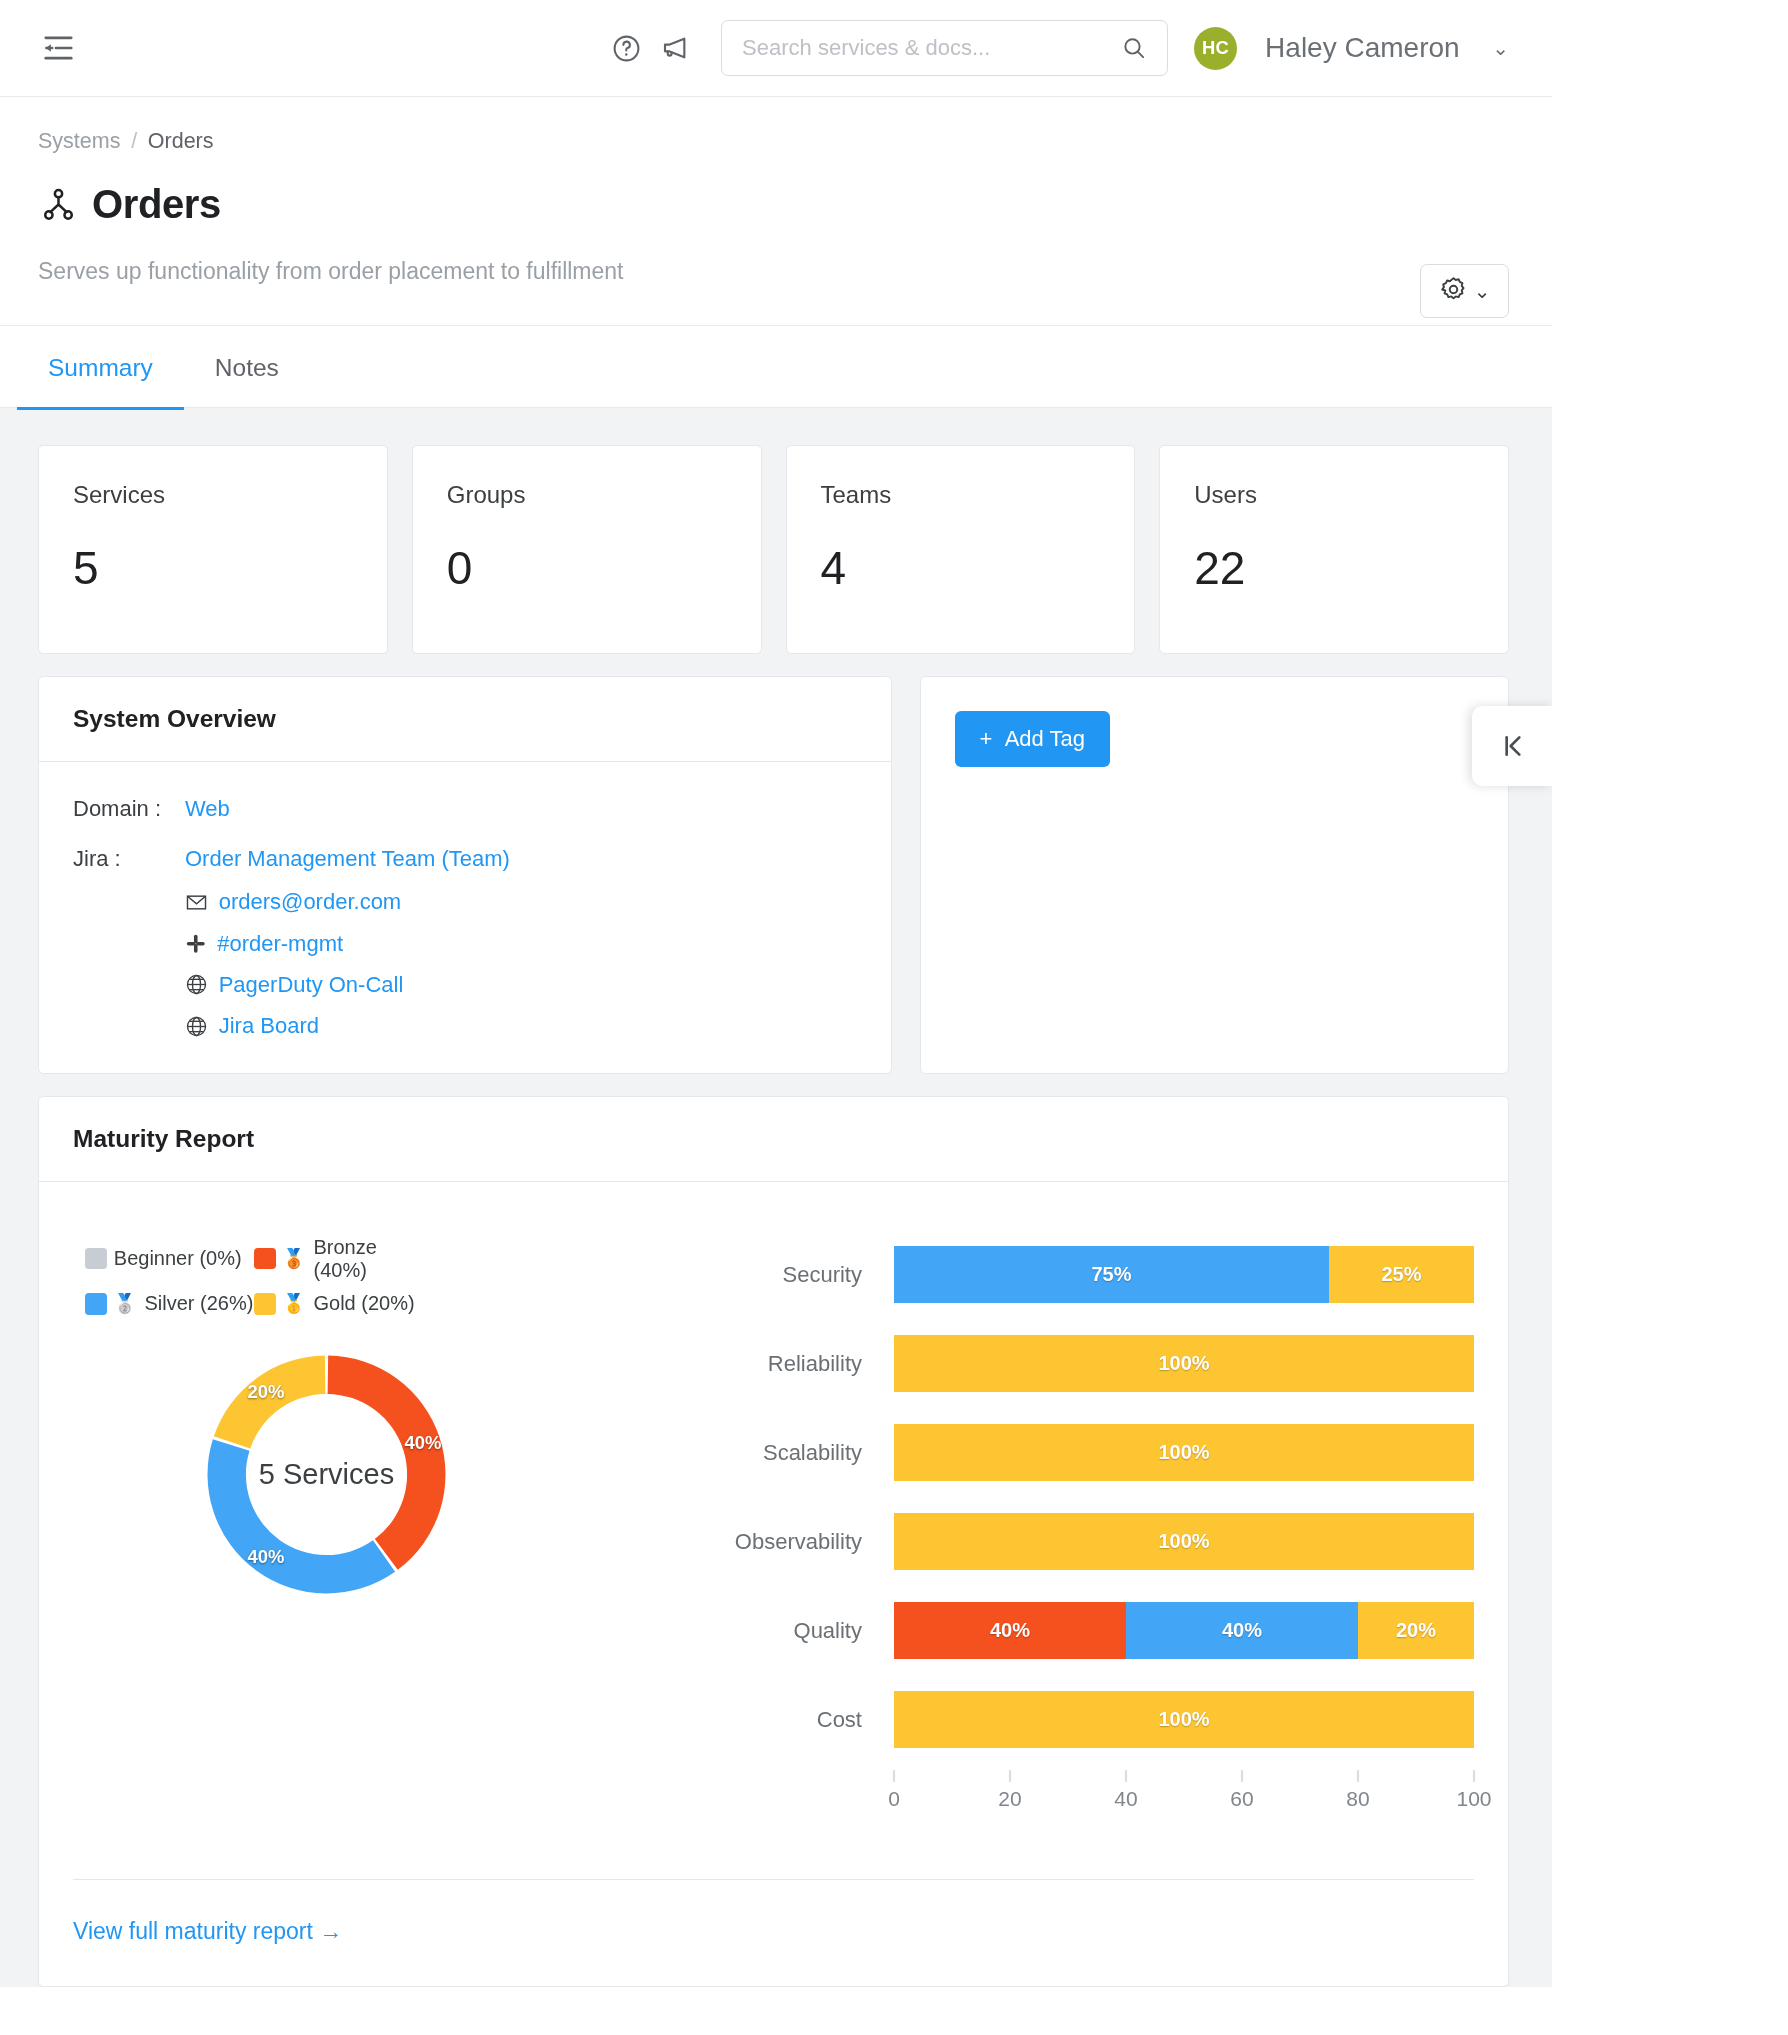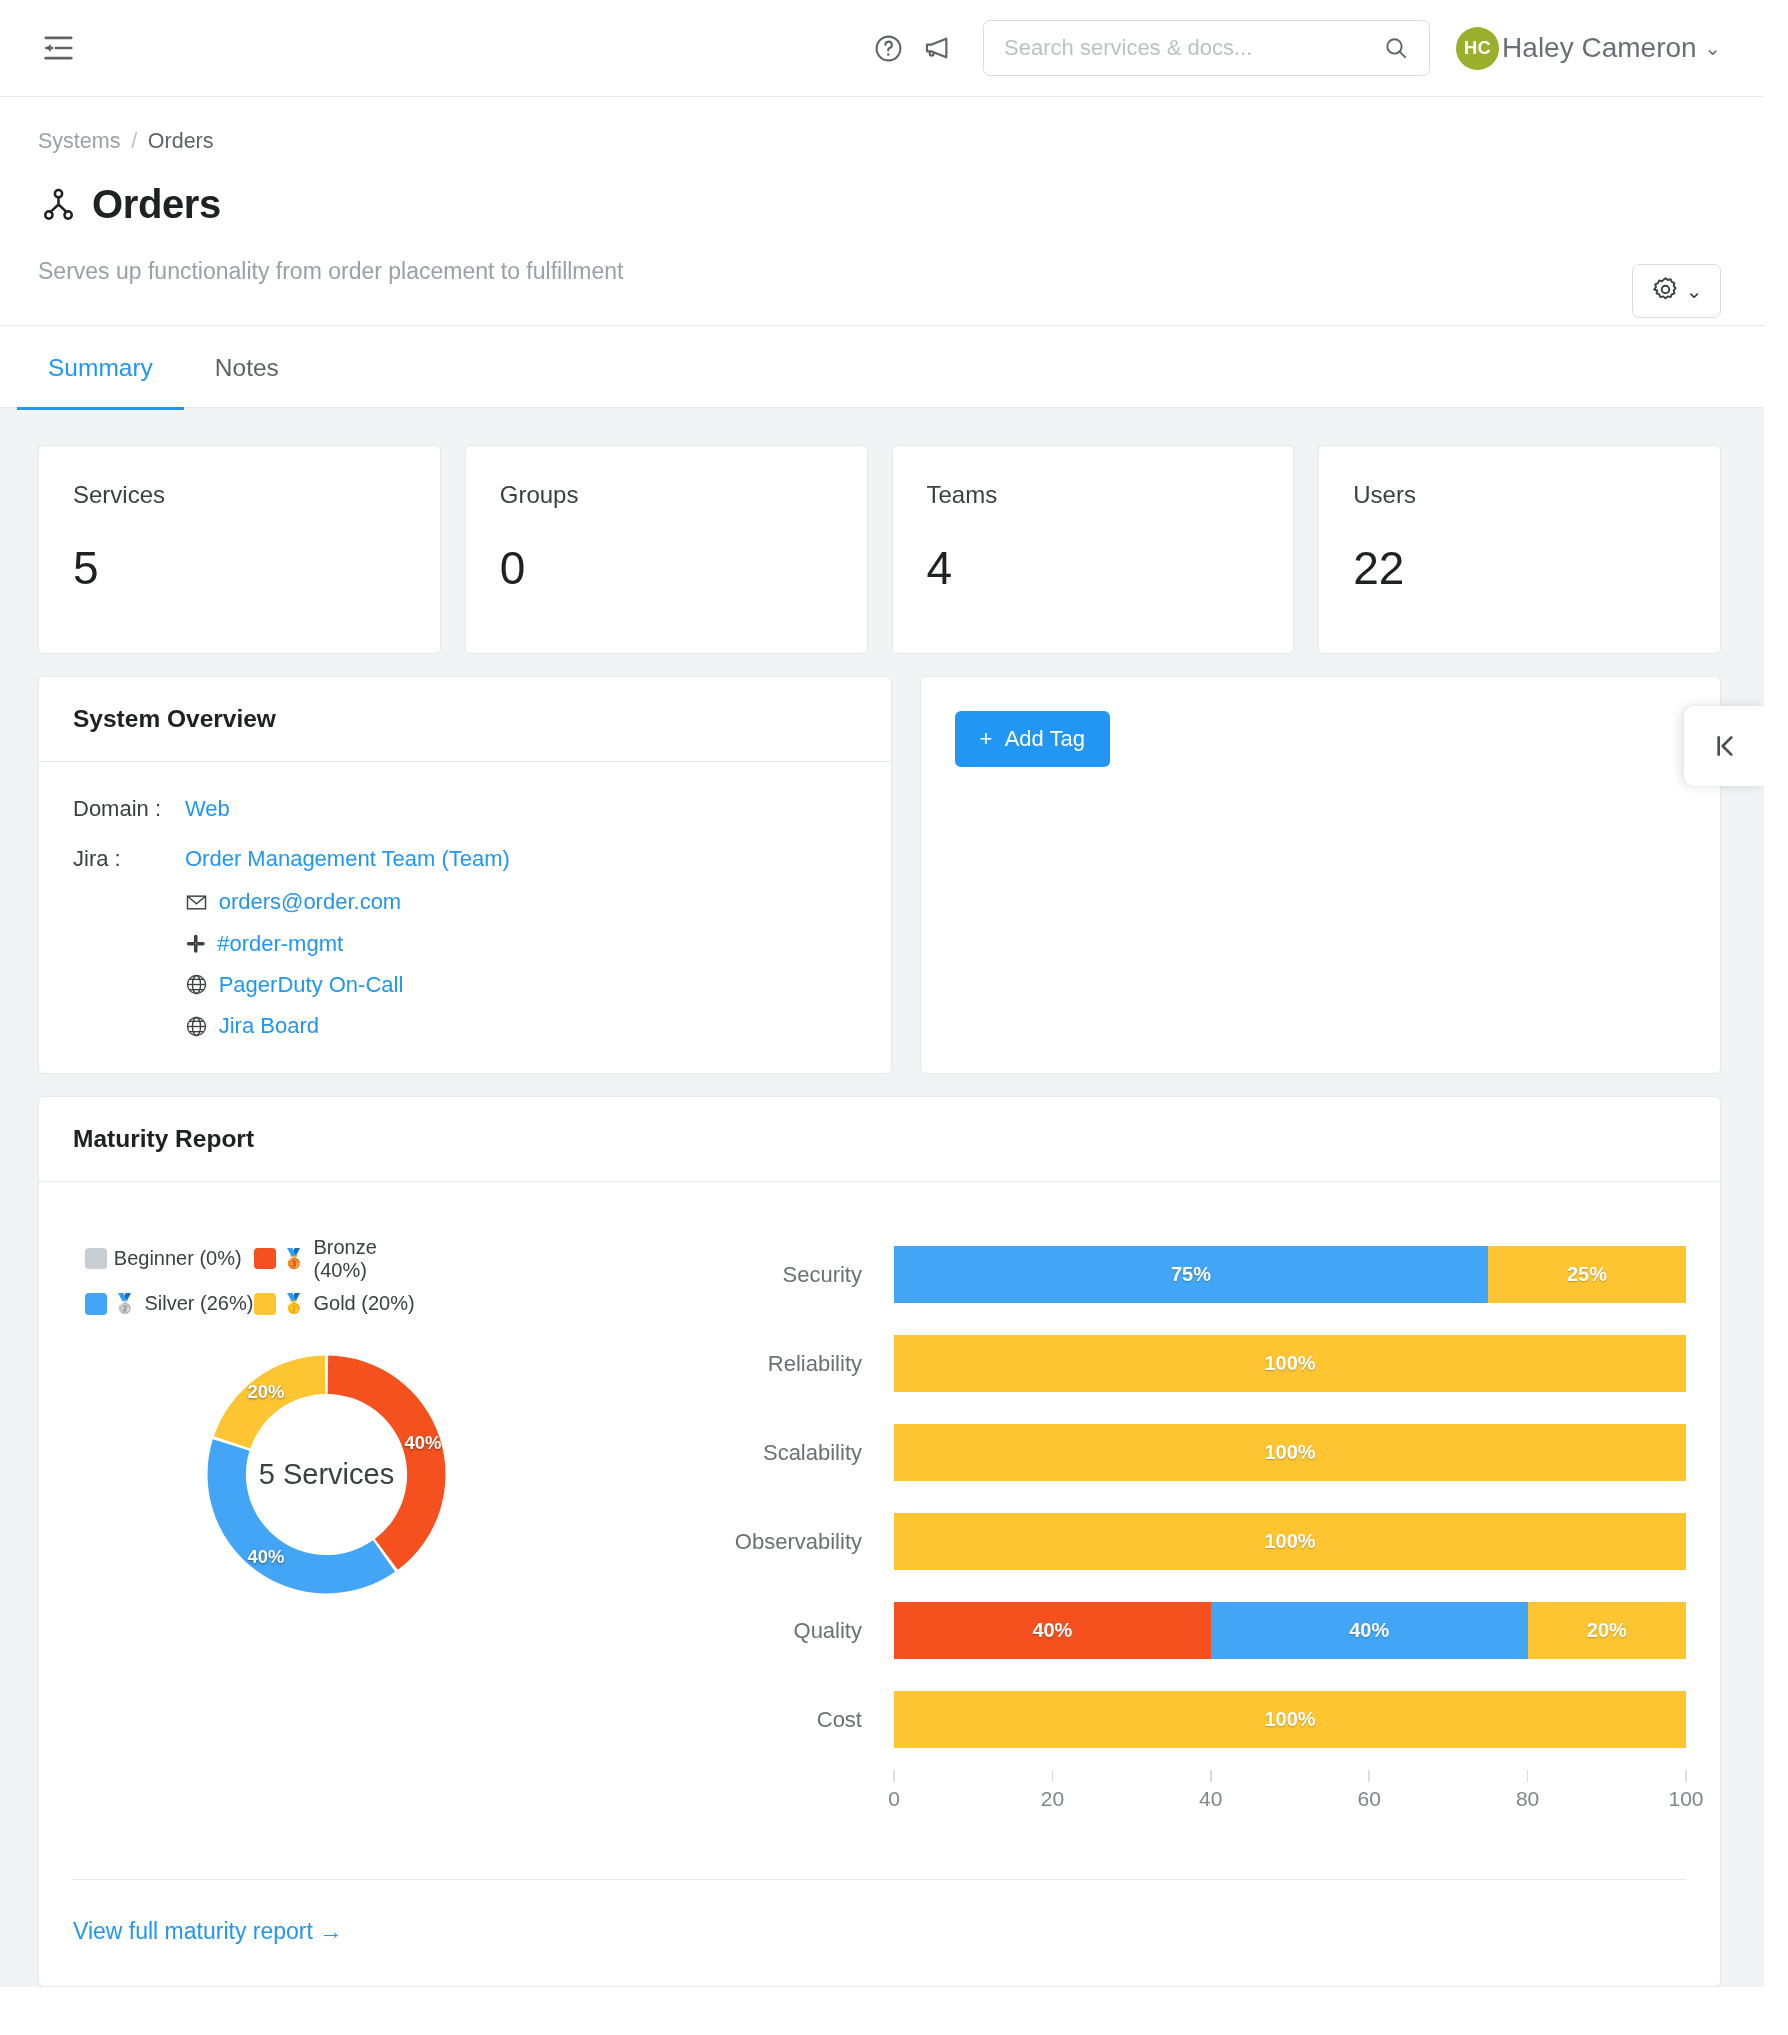--- a/index.html
+++ b/index.html
@@ -3,21 +3,21 @@
 <meta charset="utf-8">
 <style>
   * { box-sizing: border-box; margin: 0; padding: 0; }
   html, body {
     width: 1788px;
     height: 2035px;
     background: #ffffff;
     font-family: "Liberation Sans", sans-serif;
     -webkit-font-smoothing: antialiased;
   }
-  .app { position: relative; width: 1764px; height: 2035px; overflow: hidden; background:#fff; }
+  .app { position: relative; width: 1552px; height: 2035px; overflow: hidden; background:#fff; }
 
   
   .topbar {
     height: 97px;
     border-bottom: 1.5px solid #e8eaed;
     display: flex;
     align-items: center;
     padding: 0 43px 0 38px;
     background: #fff;
   }
@@ -46,21 +46,21 @@
     flex: 1;
     border: none; outline: none;
     font-size: 22px;
     font-family: "Liberation Sans", sans-serif;
     color: #3c4043;
     background: transparent;
   }
   .search-box input::placeholder { color: #bdc1c6; }
   .search-ico { color: #5f6368; display:flex; align-items:center; }
   .user-chip {
-    display: flex; align-items: center; gap: 3px;
+    display: flex; align-items: center; gap: 28px;
     margin-left: 26px; cursor: pointer;
   }
   .avatar {
     width: 43px; height: 43px; border-radius: 50%;
     background: #9aaf2c;
     color: #fff;
     font-size: 18.4px; font-weight: 600;
     display: flex; align-items: center; justify-content: center;
     letter-spacing: 0.4px;
   }

